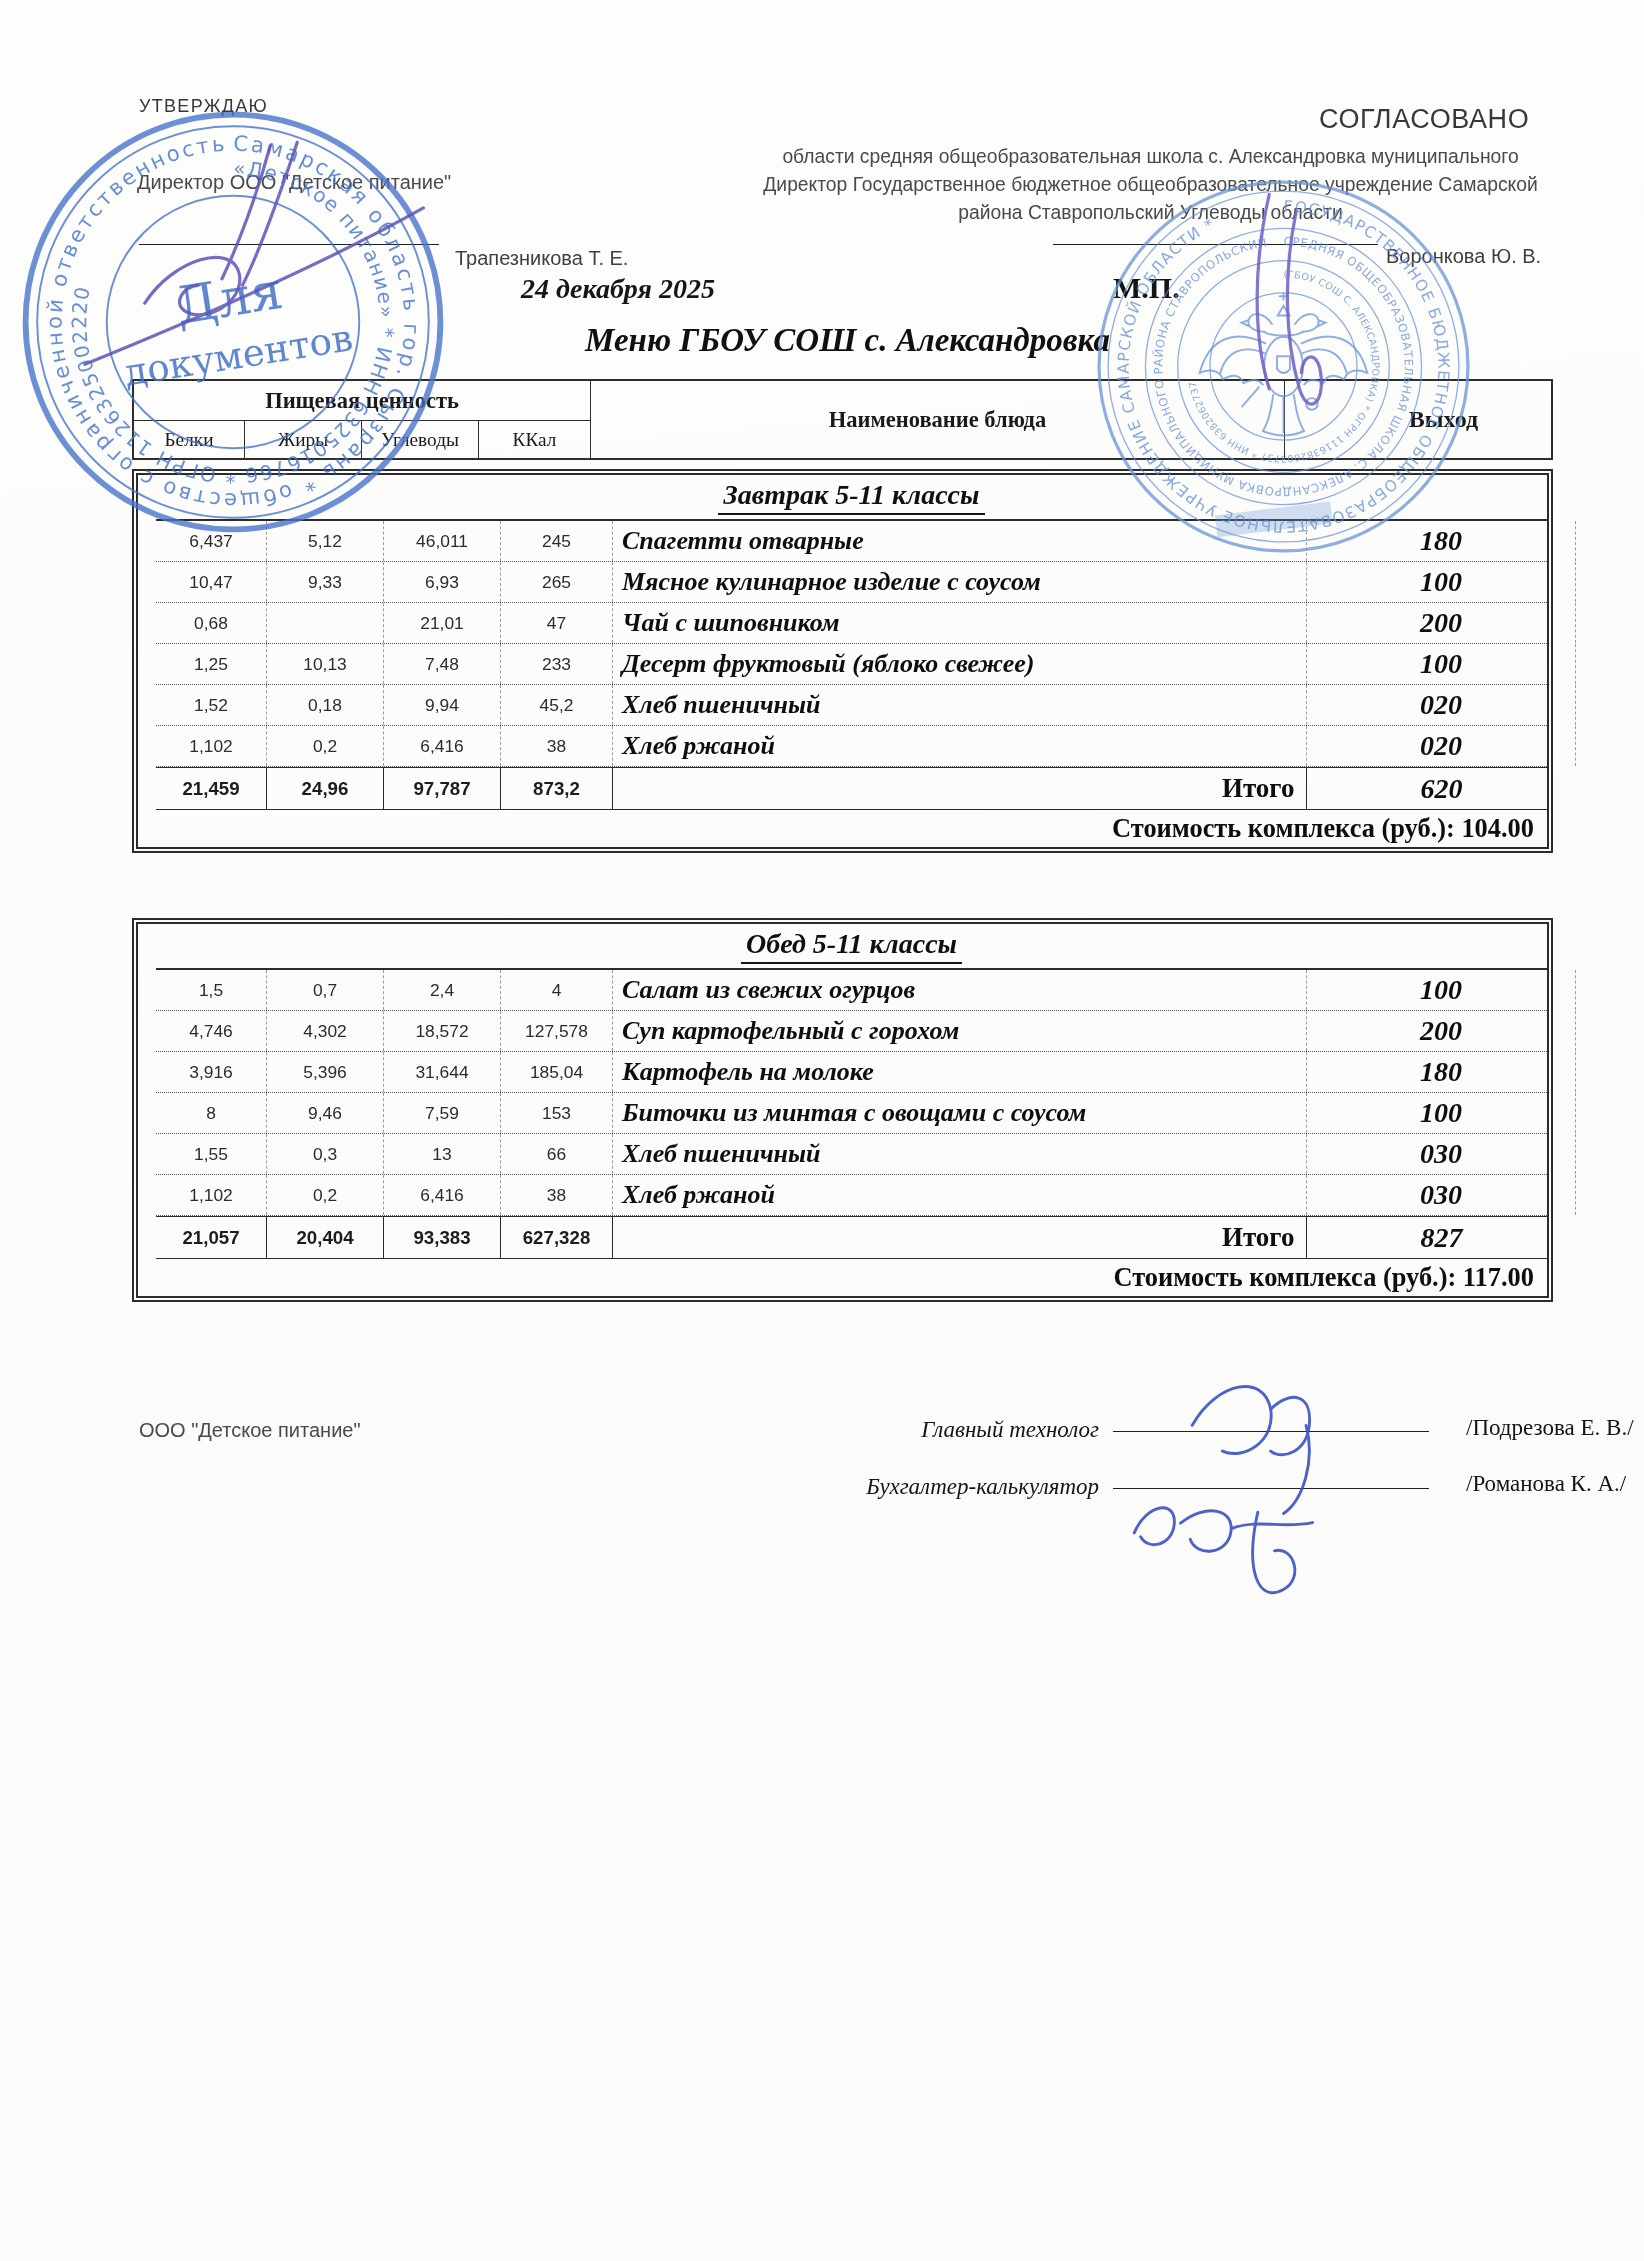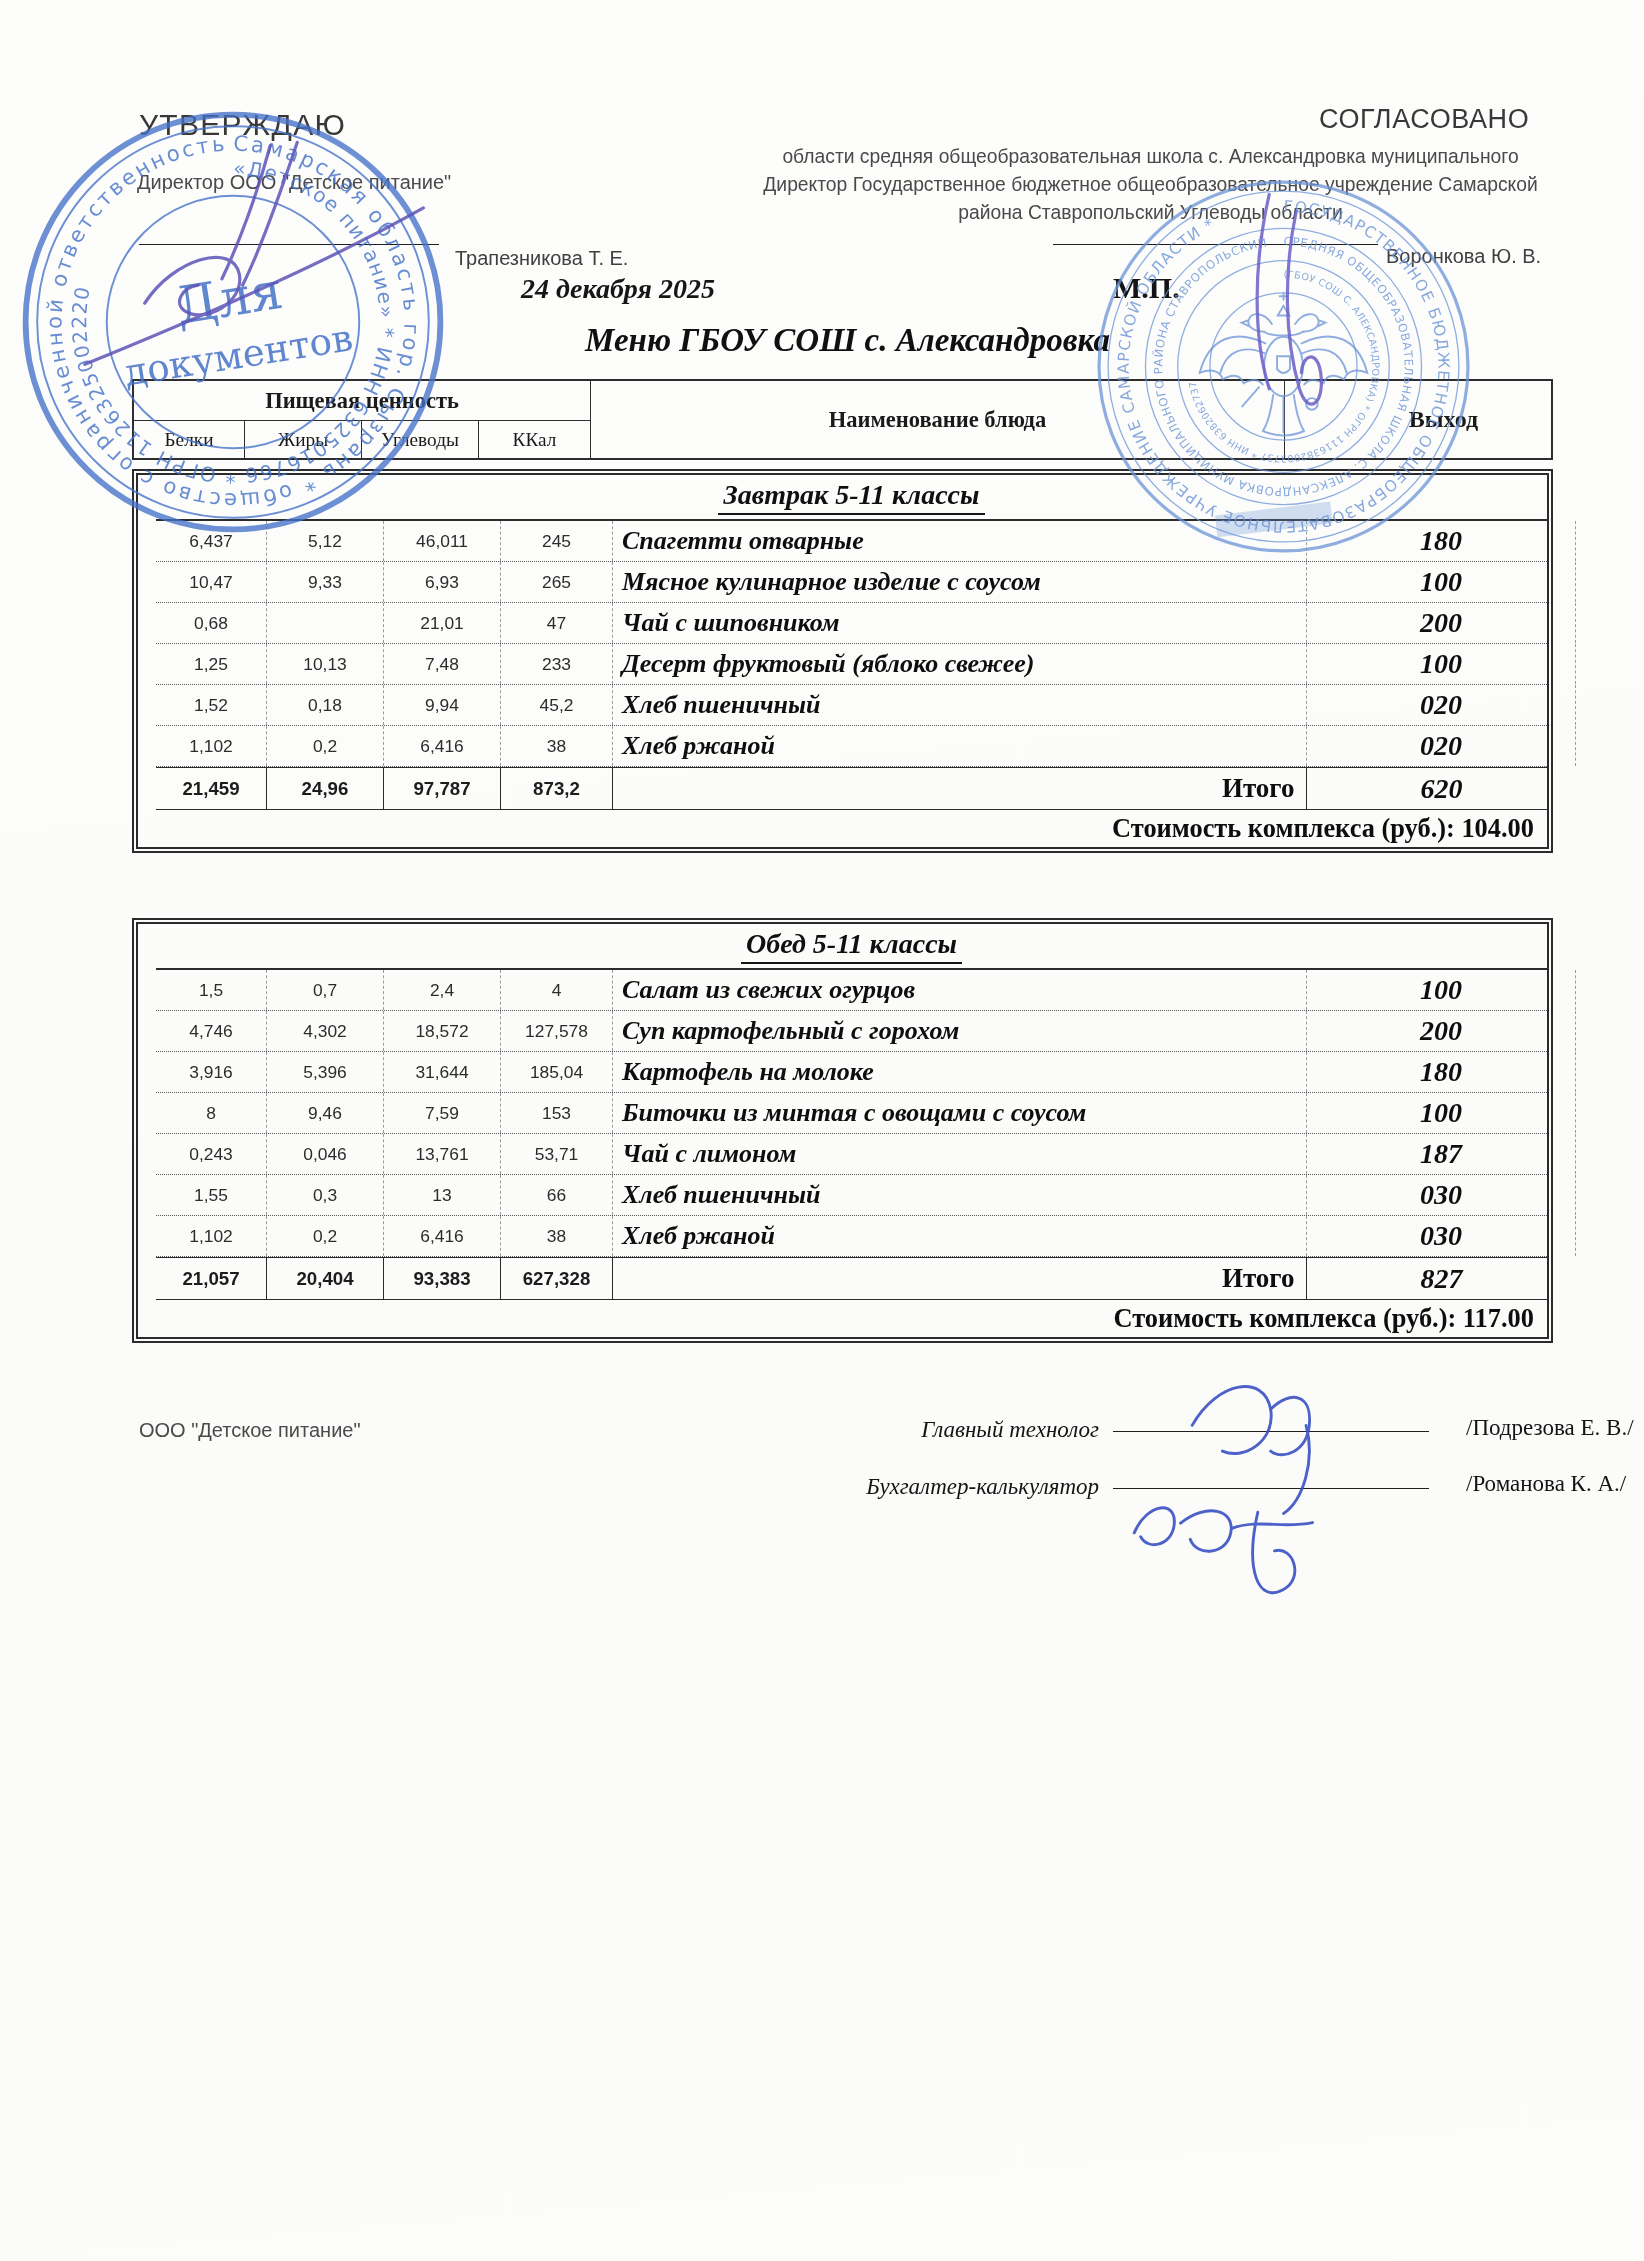--- a/index.html
+++ b/index.html
@@ -5,21 +5,21 @@
   * { box-sizing: border-box; margin: 0; padding: 0; }
   html, body { background: #ffffff; }
   .page {
     position: relative; width: 1644px; height: 2261px;
     background: linear-gradient(175deg, #fdfdfc 0%, #fbfbf9 60%, #fcfcfa 100%);
     overflow: hidden;
     font-family: "Liberation Sans", sans-serif;
     color: #2e2e2e;
   }
   
-  .approve-label { position:absolute; left:139px; top:108px; font-size:30px; letter-spacing:1.3px; color:#383838; }
+  .approve-label { position:absolute; left:139px; top:96px; font-size:18px; letter-spacing:1.3px; color:#383838; }
   .approve-dir   { position:absolute; left:137px; top:171px; font-size:20px; color:#4a4a4a; }
   .sig-line { position:absolute; border-bottom:1.9px solid #1f1f1f; }
   .sig-line.left  { left:139px; top:244px; width:300px; }
   .sig-line.right { left:1053px; top:244px; width:325px; }
   .approve-name { position:absolute; left:455px; top:247px; font-size:20px; color:#3f3f3f; }
   .agree-name   { position:absolute; left:1386px; top:245px; font-size:20px; color:#3f3f3f; }
   .doc-date { position:absolute; left:499px; top:273px; width:238px; text-align:center;
               font-family:"Liberation Serif", serif; font-weight:bold; font-style:italic; font-size:28px; color:#161616; }
   .agree-label { position:absolute; left:1319px; top:104px; font-size:27px; letter-spacing:0.6px; color:#383838; }
   .agree-dir { position:absolute; left:728px; top:143px; width:845px; text-align:center;
@@ -210,28 +210,20 @@
     </div>
     <div class="mrow ncols">
       <div class="cell num">8</div>
       <div class="cell num">9,46</div>
       <div class="cell num">7,59</div>
       <div class="cell num">153</div>
       <div class="cell dish">Биточки из минтая с овощами с соусом</div>
       <div class="cell out">100</div>
     </div>
     <div class="mrow ncols">
-      <div class="cell num">0,243</div>
-      <div class="cell num">0,046</div>
-      <div class="cell num">13,761</div>
-      <div class="cell num">53,71</div>
-      <div class="cell dish">Чай с лимоном</div>
-      <div class="cell out">187</div>
-    </div>
-    <div class="mrow ncols">
       <div class="cell num">1,55</div>
       <div class="cell num">0,3</div>
       <div class="cell num">13</div>
       <div class="cell num">66</div>
       <div class="cell dish">Хлеб пшеничный</div>
       <div class="cell out">030</div>
     </div>
     <div class="mrow ncols">
       <div class="cell num">1,102</div>
       <div class="cell num">0,2</div>

